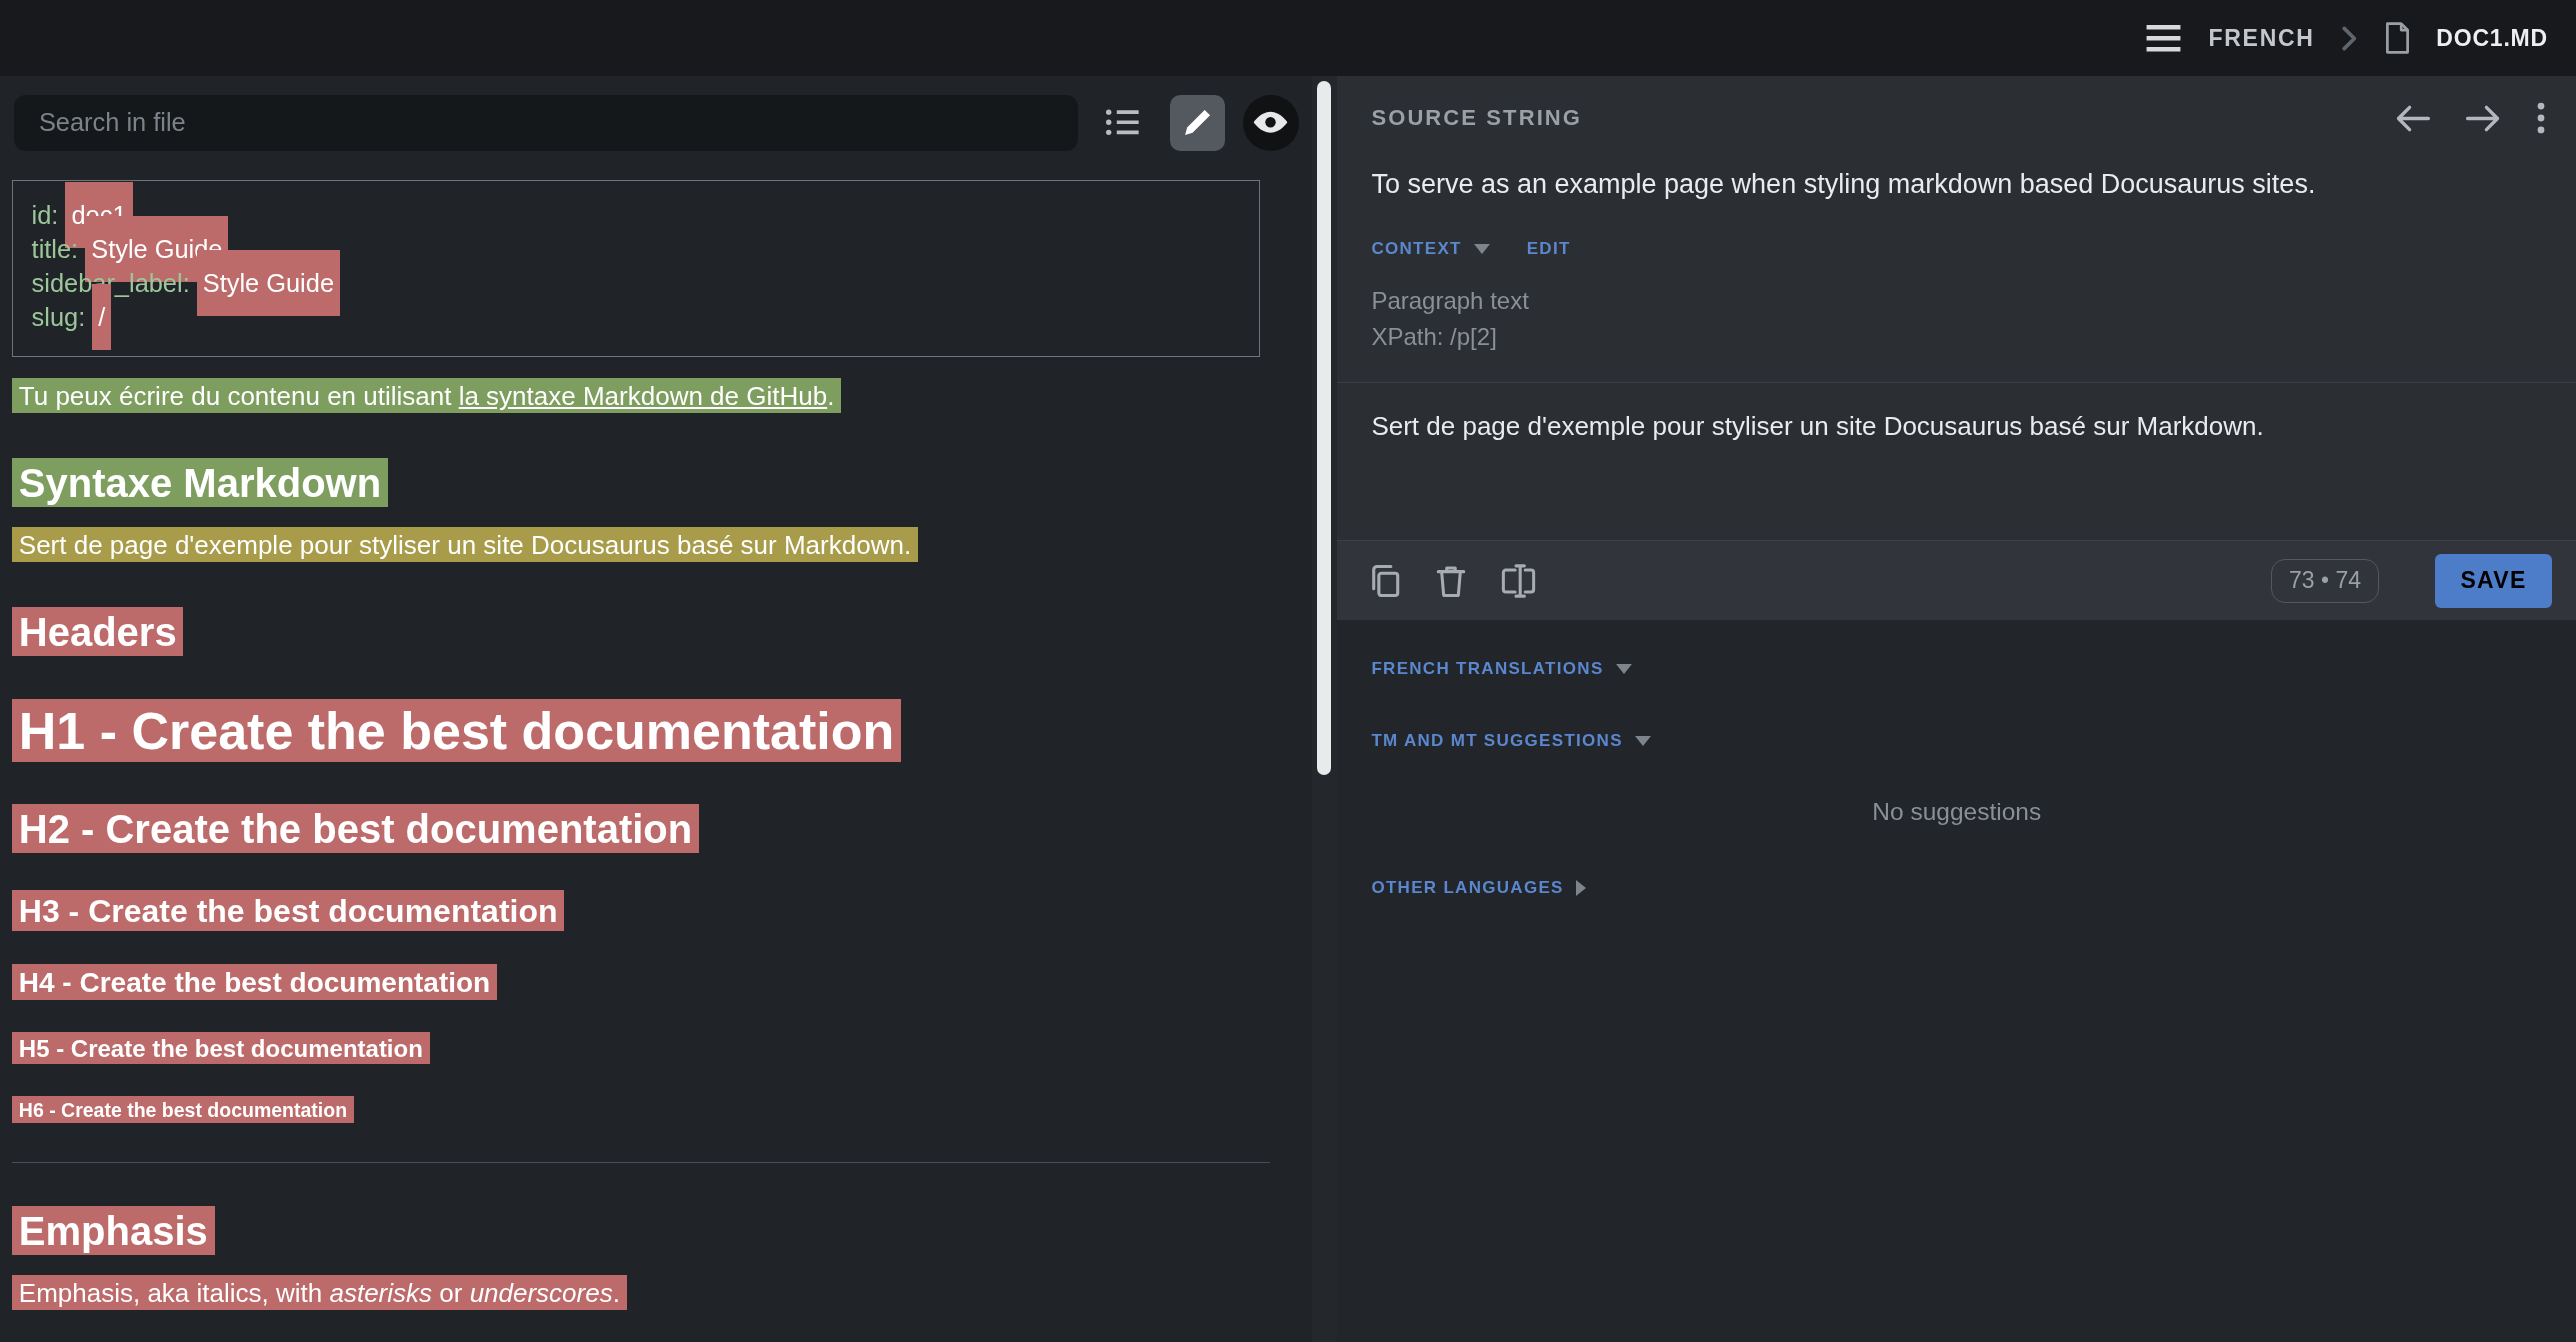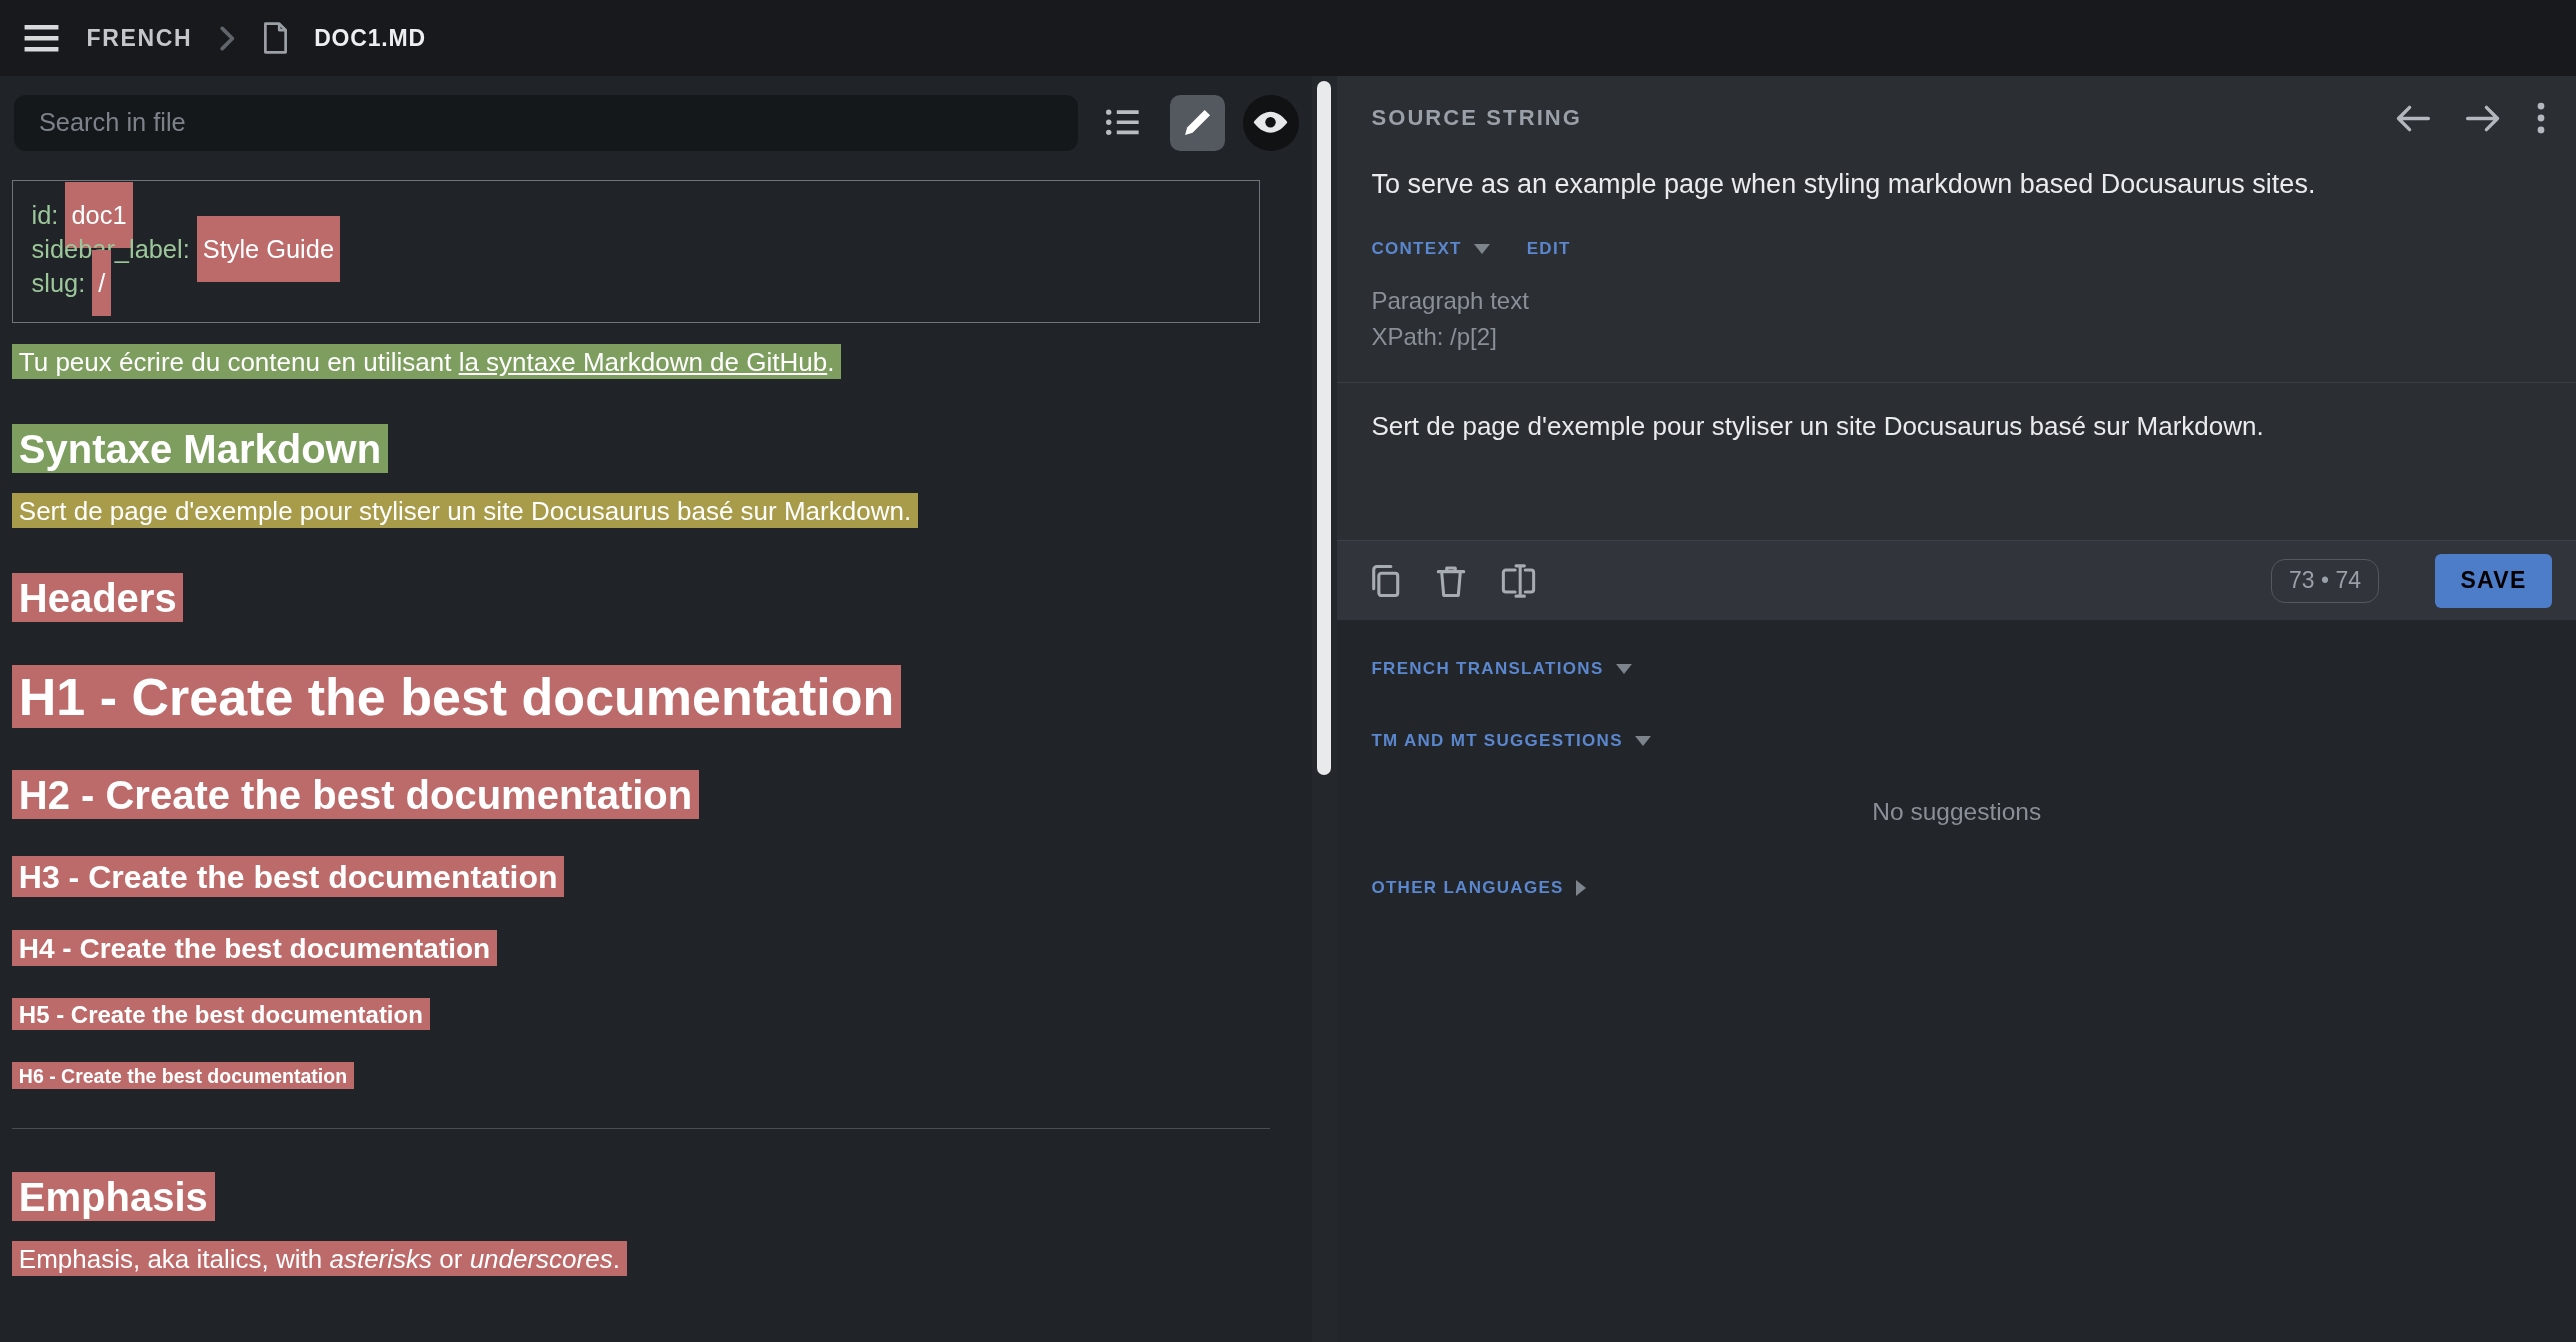--- a/index.html
+++ b/index.html
@@ -2,21 +2,21 @@
 <html style="--accent-blue: #5b87cf; --save-bg: #4d7cc9; --highlight-red: #bc6a6a; --highlight-green: #7d9e5e; --highlight-olive: #a89b49; --key-green: #9cc79a;font-size:13.5px"><head>
 <meta charset="utf-8">
 <style>
   * { margin:0; padding:0; box-sizing:border-box; }
   html,body { width:2576px; height:1342px; overflow:hidden; background:#17191d;
               font-family:"Liberation Sans", sans-serif; }
   .app { width:2576px; height:1342px; display:flex; flex-direction:column; }
 
   
   .topbar { height:76px; flex:0 0 76px; background:#17191d; display:flex; align-items:center;
-            padding:0 22px; gap:25.4px; }
+            padding:0 28px; gap:25.4px;justify-content:flex-end; }
   .icon-btn { background:none; border:none; cursor:pointer; display:flex; align-items:center;
               justify-content:center; }
   .crumb-project { color:#c3c7cc; font-size:23px; font-weight:bold; letter-spacing:1.7px; }
   .crumb-file { color:#eceef0; font-size:23px; font-weight:bold; letter-spacing:0.8px; }
   .crumb-chev { display:flex; align-items:center; }
   .file-ico { display:flex; align-items:center; }
 
   
   .main { flex:1; display:flex; min-height:0; }
 
@@ -143,20 +143,21 @@
             <path d="M1 9s4-6.2 10-6.2S21 9 21 9s-4 6.2-10 6.2S1 9 1 9z" fill="#e6e8ea"></path>
             <circle cx="11" cy="9" r="3.1" fill="#101214"></circle>
           </svg>
         </button>
       </div>
 
       <div class="doc">
 
         <div class="frontmatter">
           <div class="fm-line"><span class="fm-key">id: </span><span class="hl hl-red">doc1</span></div>
+          <div class="fm-line"><span class="fm-key">title: </span><span class="hl hl-red">Style Guide</span></div>
           <div class="fm-line"><span class="fm-key">sidebar_label: </span><span class="hl hl-red">Style Guide</span></div>
           <div class="fm-line"><span class="fm-key">slug: </span><span class="hl hl-red">/</span></div>
         </div>
 
         <p class="body-p"><span class="hl hl-green"><span>Tu peux écrire du contenu en utilisant </span><a class="doc-link" href="#">la syntaxe Markdown de GitHub</a><span>.</span></span></p>
 
         <div class="h-lg"><span class="hl hl-green">Syntaxe Markdown</span></div>
 
         <p class="body-p"><span class="hl hl-olive">Sert de page d'exemple pour styliser un site Docusaurus basé sur Markdown.</span></p>
 

